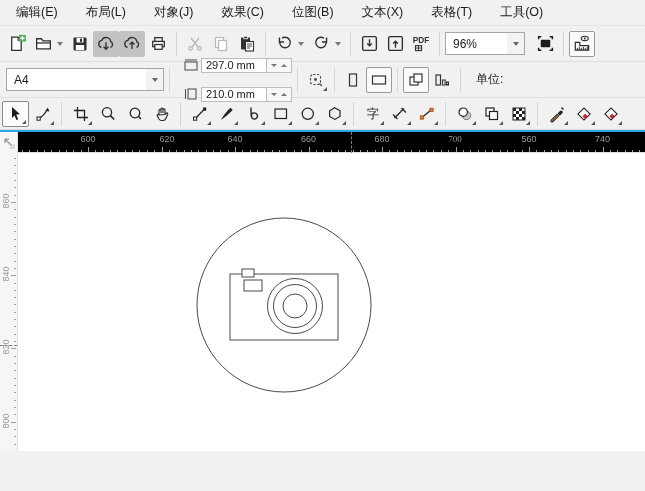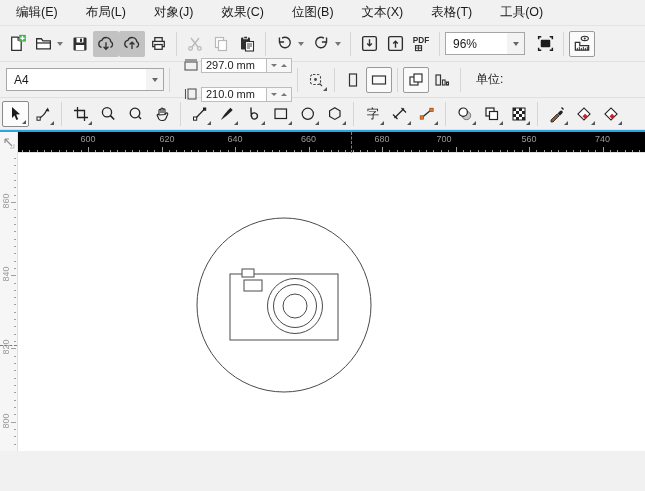--- a/index.html
+++ b/index.html
@@ -524,21 +524,21 @@
         <span class="hlabel" style="left: 70px;">600</span>
         <div class="htick major" style="left: 143.5px;"></div>
         <span class="hlabel" style="left: 141px; margin-left: 8px;">620</span>
         <div class="htick major" style="left: 217px;"></div>
         <span class="hlabel" style="left: 217px;">640</span>
         <div class="htick major" style="left: 290.5px;"></div>
         <span class="hlabel" style="left: 290.5px;">660</span>
         <div class="htick major" style="left: 364px;"></div>
         <span class="hlabel" style="left: 364px;">680</span>
         <div class="htick major" style="left: 437.5px;"></div>
-        <span class="hlabel" style="left: 426px;">700</span>
+        <span class="hlabel" style="left: 437px; font-family: Liberation Serif, serif;">700</span>
         <div class="htick major" style="left: 511px;"></div>
         <span class="hlabel" style="left: 511px;">560</span>
         <div class="htick major" style="left: 584.5px;"></div>
         <span class="hlabel" style="left: 584.5px;">740</span>
         <div class="hguide" style="left: 333px;"></div>
       </div>
   </div>
 
   <div class="workspace">
     <div class="vruler" id="vruler">

